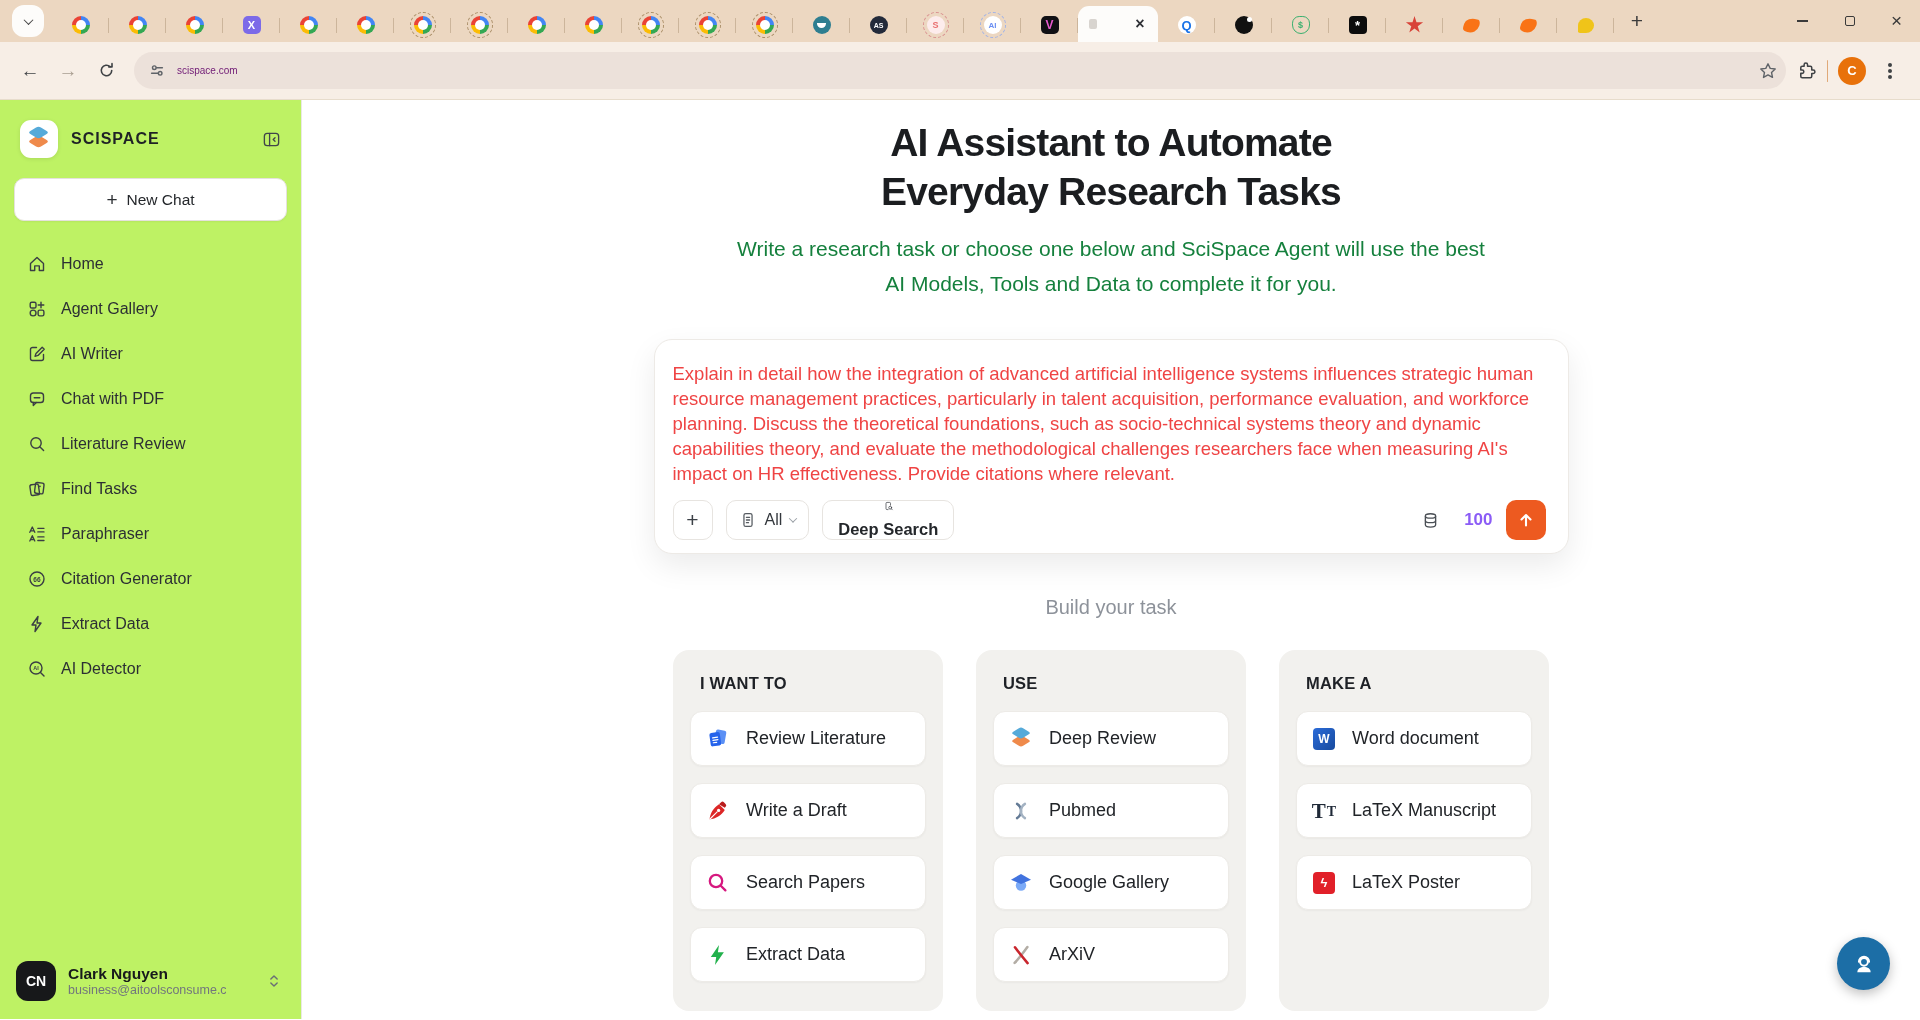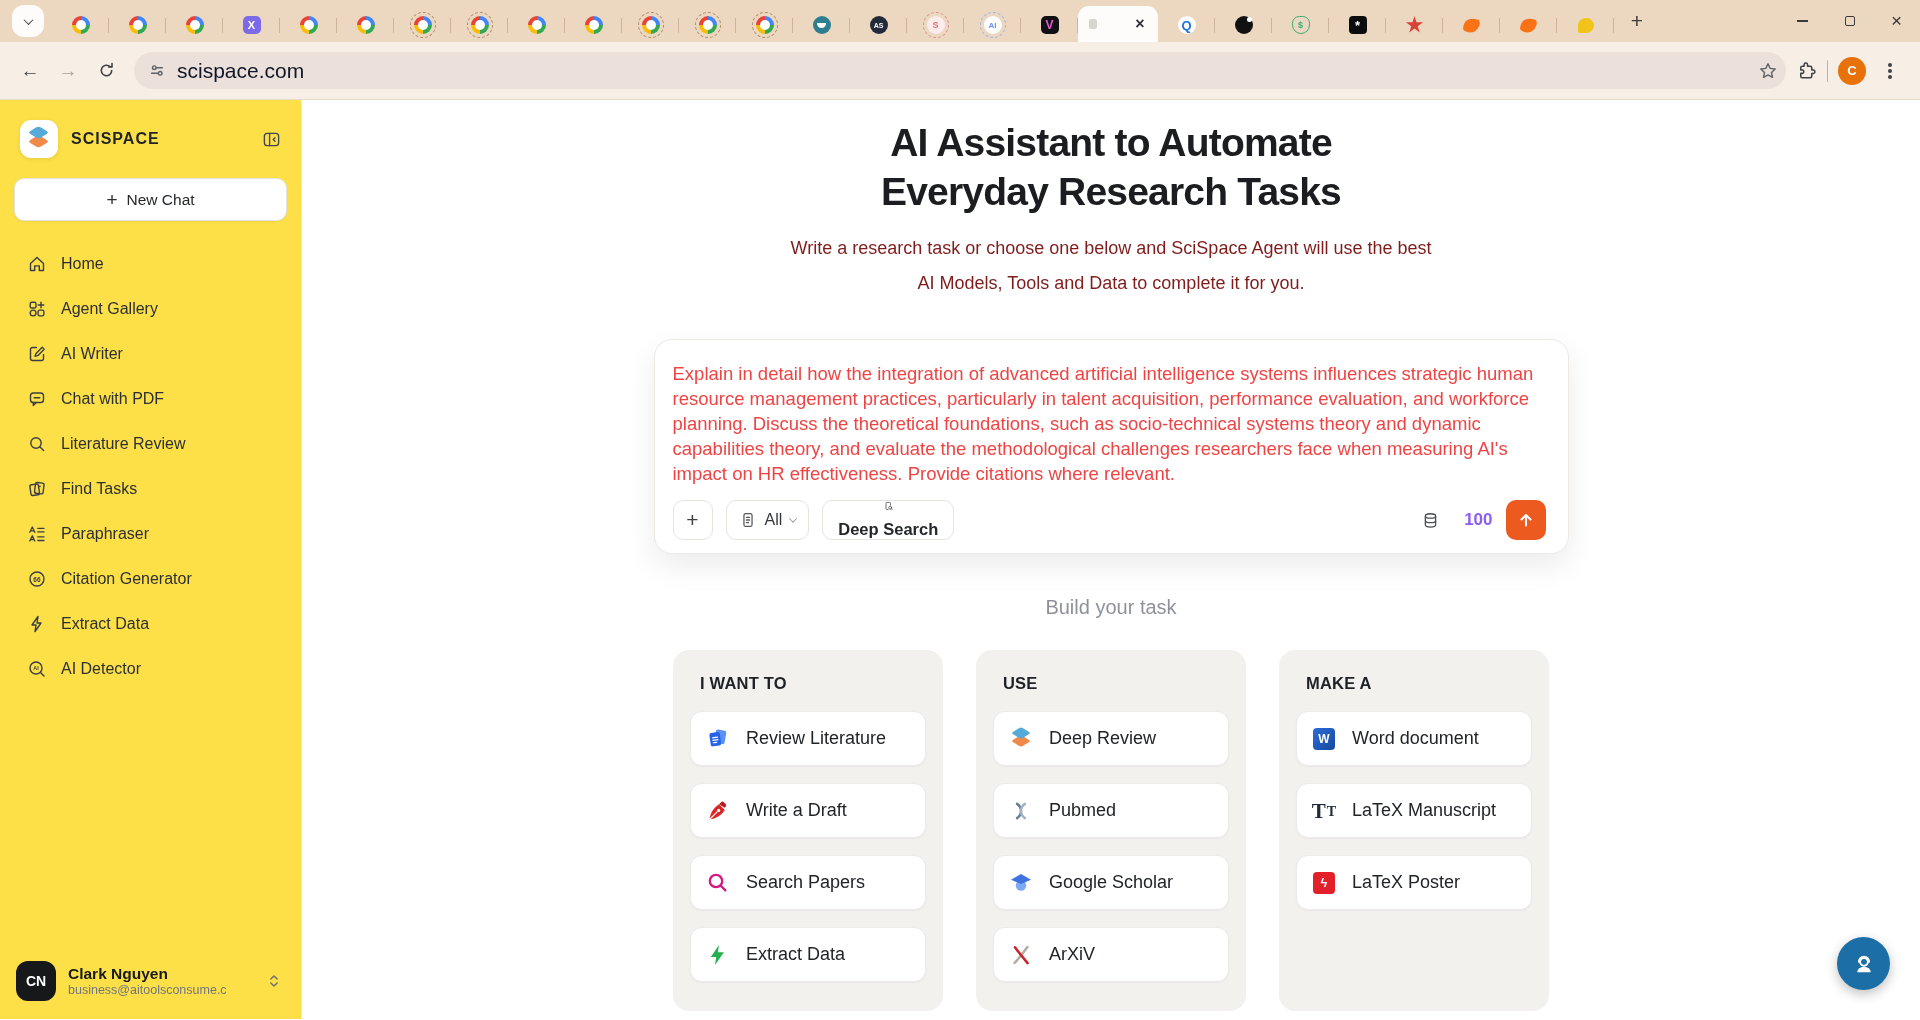--- a/index.html
+++ b/index.html
@@ -53,31 +53,31 @@
   .glyph-max { width:10px; height:10px; border:1.3px solid #3a3a3a; border-radius:2px; }
   .glyph-close::before { content:"\00D7"; font-size:19px; }
 
   .toolbar { height:58px; background:#f7eee6; border-bottom:1px solid #e7dccc; display:flex; align-items:center; padding:0 12px; gap:2px; }
   .nav-btn { width:36px; height:36px; border-radius:50%; display:flex; align-items:center; justify-content:center;
     font-size:19px; color:#3f4245; cursor:pointer; flex:0 0 auto; }
   .nav-btn.back::before { content:"\2190"; }
   .nav-btn.fwd { color:#a89d90; } .nav-btn.fwd::before { content:"\2192"; }
   .omnibox { flex:1; height:37px; background:#ece1da; border-radius:19px; display:flex; align-items:center;
     padding:0 8px 0 14px; gap:11px; margin:0 8px; cursor:text; }
-  .url-text { font-size:21px; color:#0f172a; }
+  .url-text { font-size:10px; color:#701a75; }
   .omnibox .spacer { flex:1; }
   .right-cluster { display:flex; align-items:center; gap:10px; padding-right:4px; }
   .divider-v { width:1.5px; height:22px; background:#e0a978; border-radius:1px; }
   .avatar-c { width:28px; height:28px; border-radius:50%; background:#e8710a; color:#fff; font-size:13px; font-weight:700;
     display:flex; align-items:center; justify-content:center; cursor:pointer; }
   .dots { width:4px; height:4px; border-radius:50%; background:#3f4245; box-shadow:0 -6px 0 #3f4245, 0 6px 0 #3f4245; margin:0 12px; cursor:pointer; }
 
   
   .app { display:flex; height:919px; background:#fff; }
-  .sidebar { width:302px; background:#fde047; border-right:1px solid #eae8e4; display:flex; flex-direction:column; }
+  .sidebar { width:302px; background:#bef264; border-right:1px solid #eae8e4; display:flex; flex-direction:column; }
   .logo-row { display:flex; align-items:center; gap:13px; padding:20px 20px 2px 20px; }
   .logo-card { width:38px; height:38px; background:#fff; border-radius:11px; box-shadow:0 1px 4px rgba(0,0,0,.1);
     display:flex; align-items:center; justify-content:center; }
   .diam { position:relative; width:24px; height:24px; }
   .diam i { position:absolute; left:4px; width:15px; height:15px; border-radius:3.5px; transform:scaleY(.62) rotate(45deg); }
   .diam .dt { top:-2px; background:#56aad9; z-index:2; }
   .diam .db { top:7px; background:#ef8a4b; }
   .brand { font-size:16px; font-weight:700; letter-spacing:1px; color:#1f2226; }
   .collapse-btn { margin-left:auto; color:#41454a; cursor:pointer; display:flex; }
   .new-chat { margin:18px 14px 8px; height:43px; background:#fff; border:1px solid #e5e2dd; border-radius:10px;
@@ -92,21 +92,21 @@
     display:flex; align-items:center; justify-content:center; flex:0 0 auto; }
   .profile-meta { min-width:0; }
   .profile-name { font-size:15.5px; font-weight:600; color:#17191c; }
   .profile-email { font-size:12.5px; color:#72767d; white-space:nowrap; overflow:hidden; max-width:158px; }
   .updown { margin-left:auto; color:#6a6f76; display:flex; cursor:pointer; }
 
   .main { flex:1; display:flex; flex-direction:column; align-items:center; overflow:hidden; }
   .content { width:915px; }
   .hero-title { margin-top:18px; text-align:center; font-size:39px; line-height:49px; font-weight:700;
     color:#1b1d20; letter-spacing:-0.8px; }
-  .hero-sub { margin-top:15px; text-align:center; font-size:18px; line-height:35px; color:#7f1d1d; }
+  .hero-sub { margin-top:15px; text-align:center; font-size:21px; line-height:35px; color:#15803d; }
   .prompt-card { margin-top:38px; background:#fff; border:1px solid #edeae6; border-radius:18px;
     box-shadow:0 12px 30px rgba(0,0,0,.08); padding:21px 22px 13px 18px; }
   .prompt-text { font-size:18.5px; line-height:25px; color:#ef4444; cursor:text; }
   .prompt-toolbar { display:flex; align-items:center; gap:13px; margin-top:14px; }
   .tool-btn { height:40px; border:1px solid #e7e4e0; border-radius:10px; background:#fff; display:flex;
     align-items:center; cursor:pointer; color:#33373c; }
   .btn-plus { width:40px; justify-content:center; }
   .btn-plus::before { content:"+"; font-size:21px; color:#3c4147; font-weight:400; }
   .btn-all { padding:0 12px; gap:8px; font-size:16px; }
   .btn-all .css-chev { color:#9aa0a6; width:6px; height:6px; }
@@ -561,21 +561,21 @@
               </span>
             <span>Pubmed</span>
           </div>
           <div class="card-btn">
             <span class="ci">
                 <svg width="24" height="24" viewBox="0 0 24 24">
                   <circle cx="12" cy="14.5" r="5.2" fill="#7baaf7"></circle>
                   <path d="M12 3l10 5.7-10 4.2L2 8.7z" fill="#4173df"></path>
                 </svg>
               </span>
-            <span>Google Scholar</span>
+            <span>Google Gallery</span>
           </div>
           <div class="card-btn">
             <span class="ci">
                 <svg width="22" height="22" viewBox="0 0 20 20">
                   <path d="M15.8 2.8C12.5 7.4 8.3 13 4.2 17.2" stroke="#b3ada5" stroke-width="2.3" stroke-linecap="round" fill="none"></path>
                   <path d="M4.5 3C8 7.8 12.8 13.6 16 17.4" stroke="#c9252d" stroke-width="2.3" stroke-linecap="round" fill="none"></path>
                 </svg>
               </span>
             <span>ArXiV</span>
           </div>

